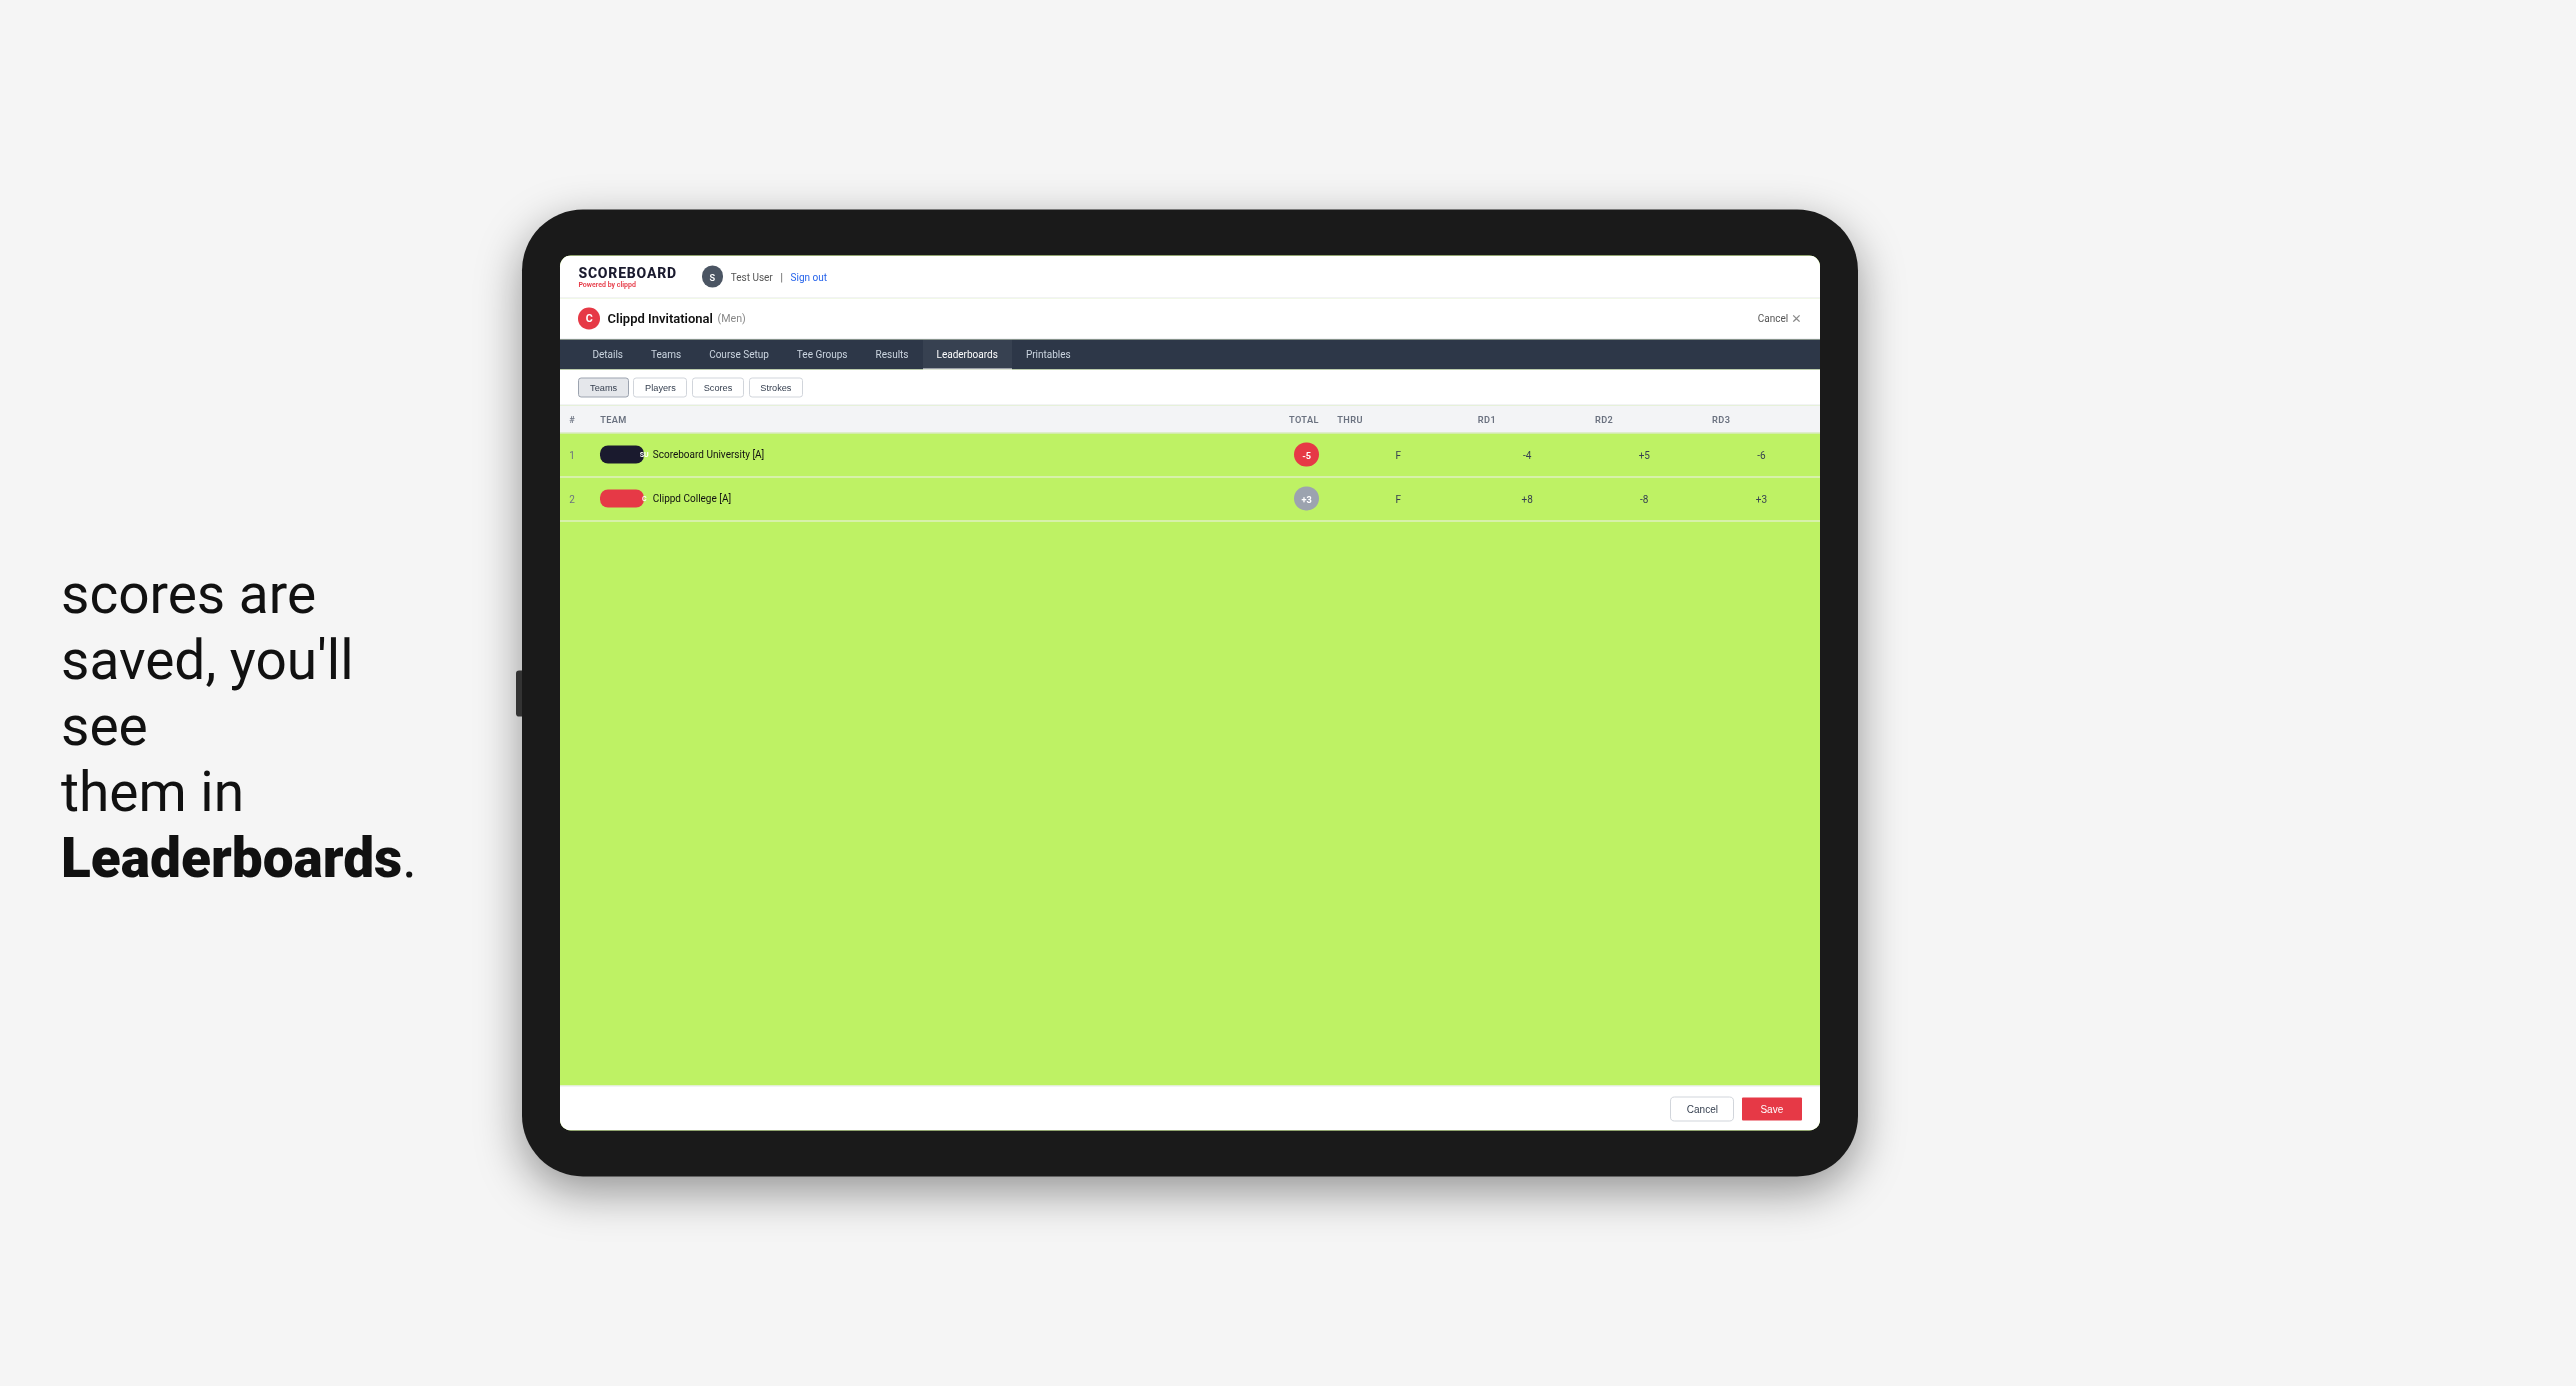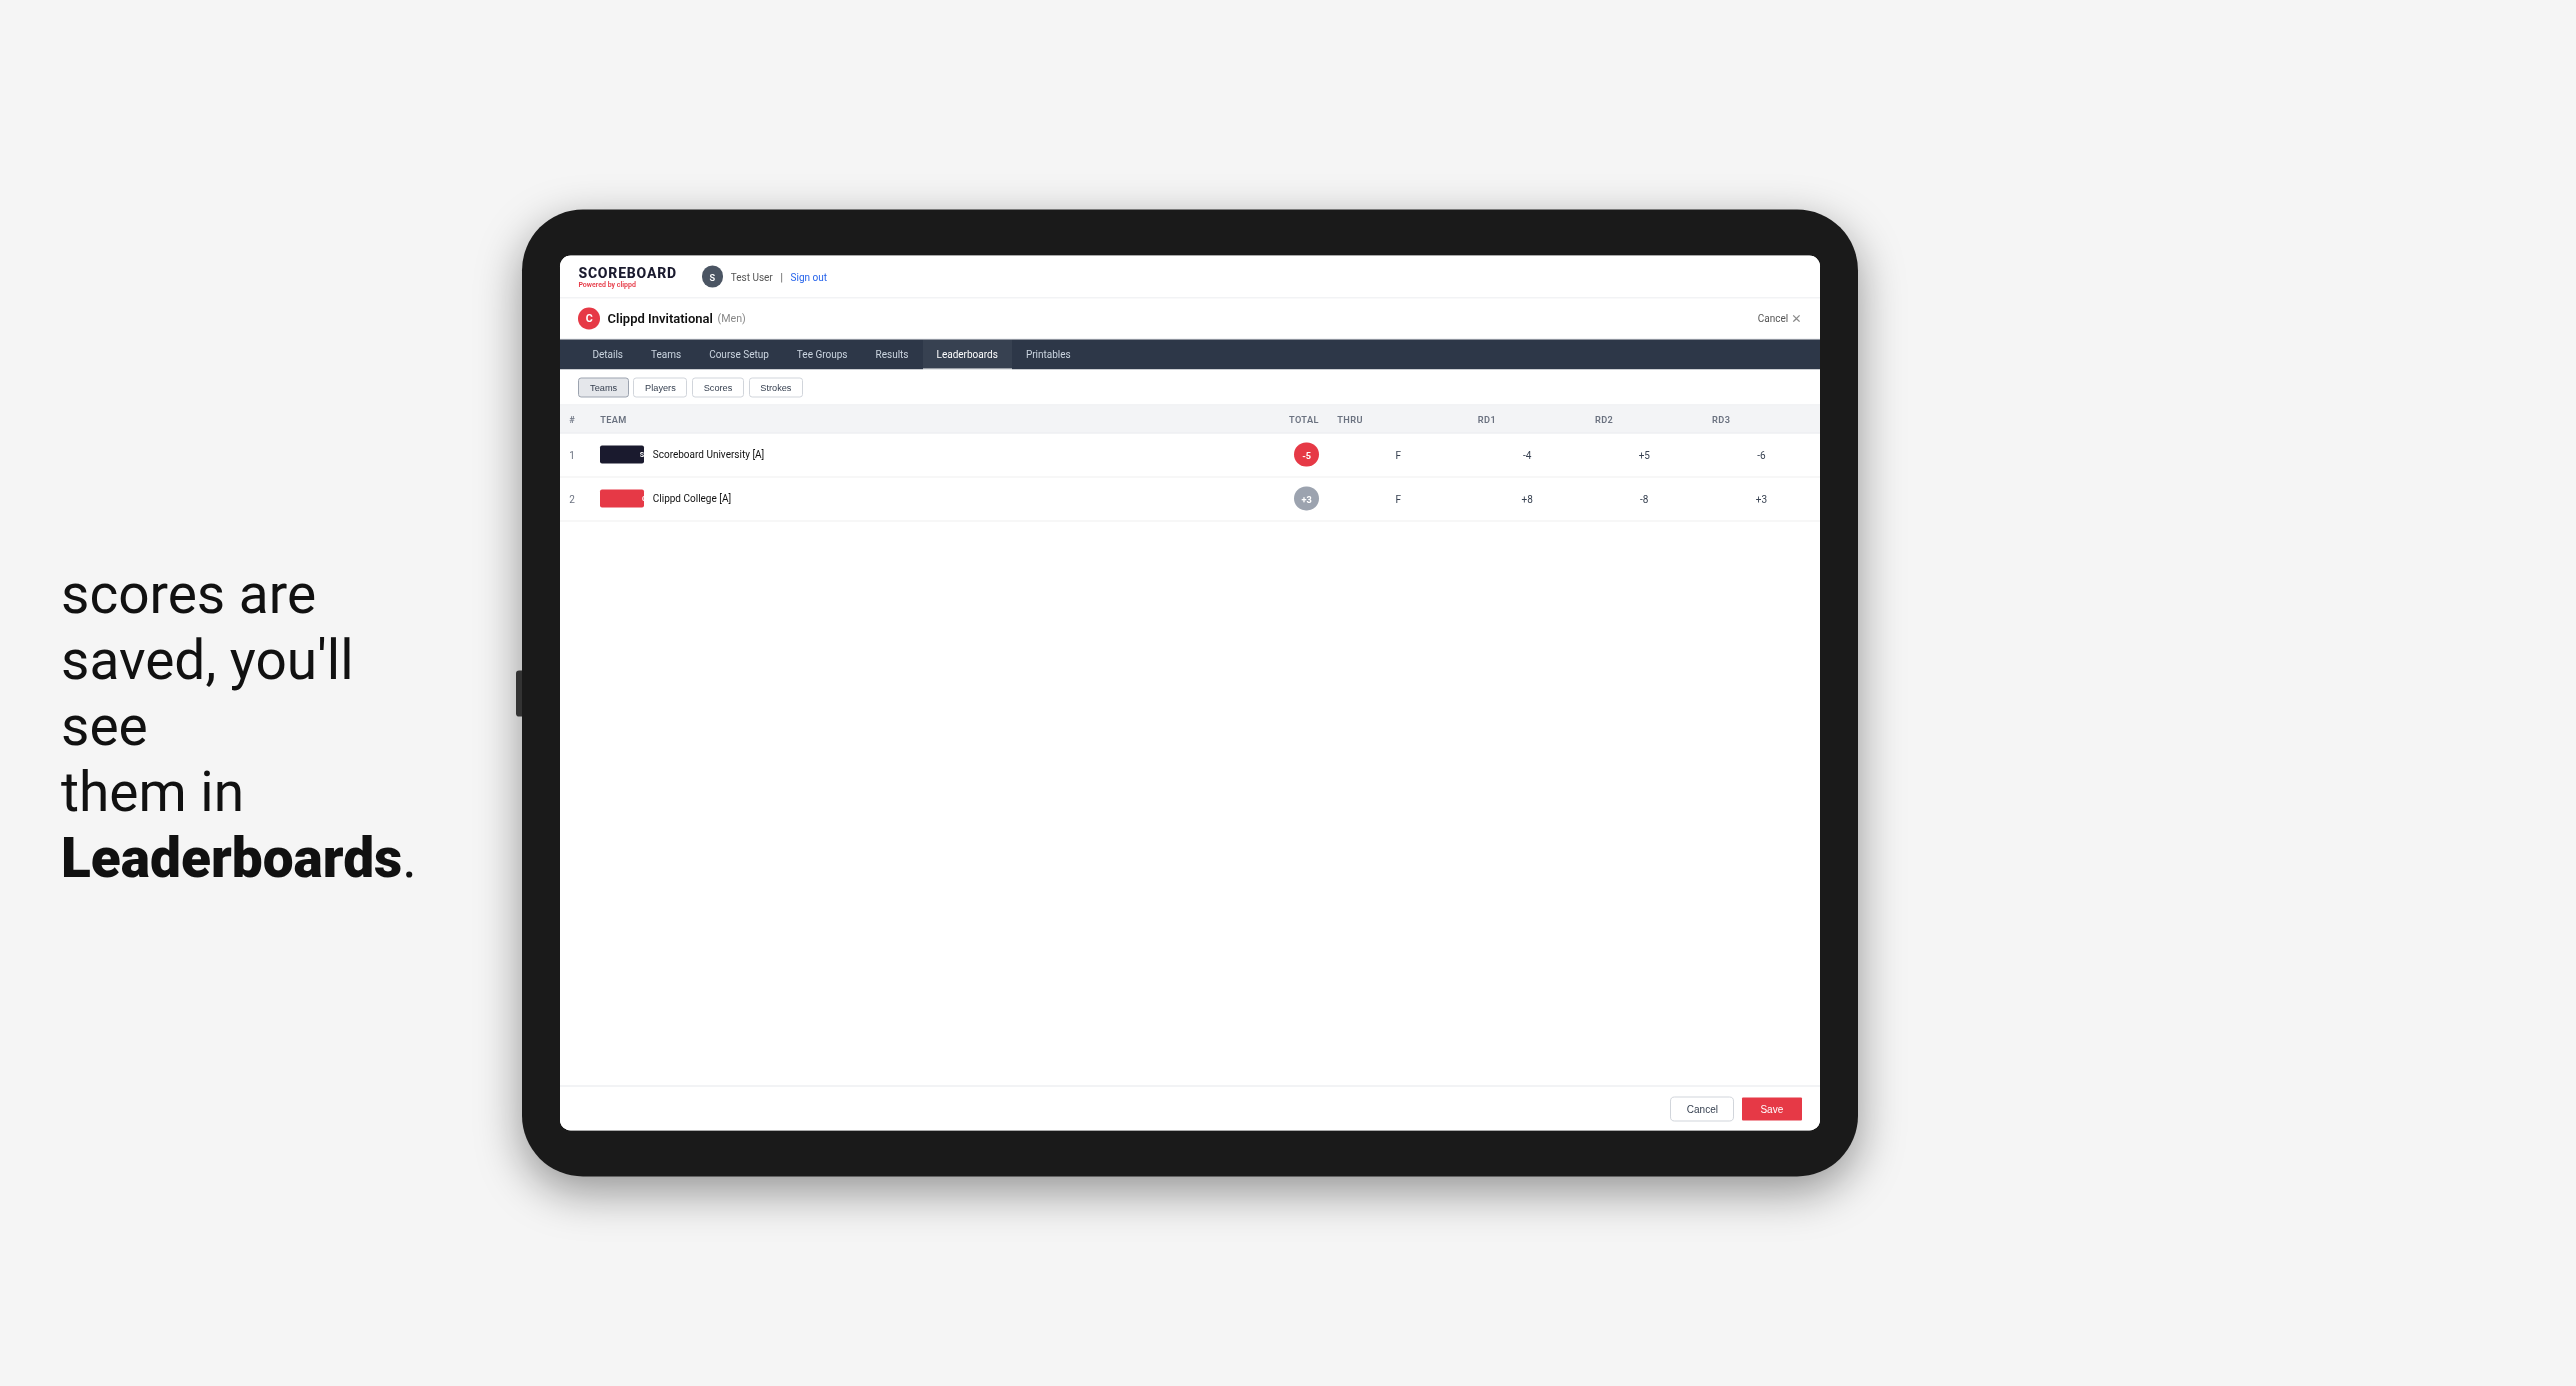--- a/index.html
+++ b/index.html
@@ -40,21 +40,21 @@
       background: #1a1a1a;
       border-radius: 61px;
       padding: 46px 38px;
       display: flex;
       flex-direction: column;
       box-shadow: 0 15.4px 46px rgba(0,0,0,0.4);
     }
 
     
     .app-container {
-      background: #ffffff;
+      background: #bef264;
       border-radius: 10.7px;
       flex: 1;
       display: flex;
       flex-direction: column;
       overflow: hidden;
     }
 
     
     .top-nav {
       display: flex;
@@ -258,21 +258,21 @@
     tbody td.right {
       text-align: right;
     }
     .rank-num {
       color: #6b7280;
       font-size: 10px;
     }
     .team-logo {
       width: 18.4px;
       height: 18.4px;
-      border-radius: 2px;
+      border-radius: 8px;
       background: #1a1a2e;
       display: inline-flex;
       align-items: center;
       justify-content: center;
       color: #fff;
       font-size: 7px;
       font-weight: 700;
       margin-right: 6.1px;
       vertical-align: middle;
       padding-left: 44px;

